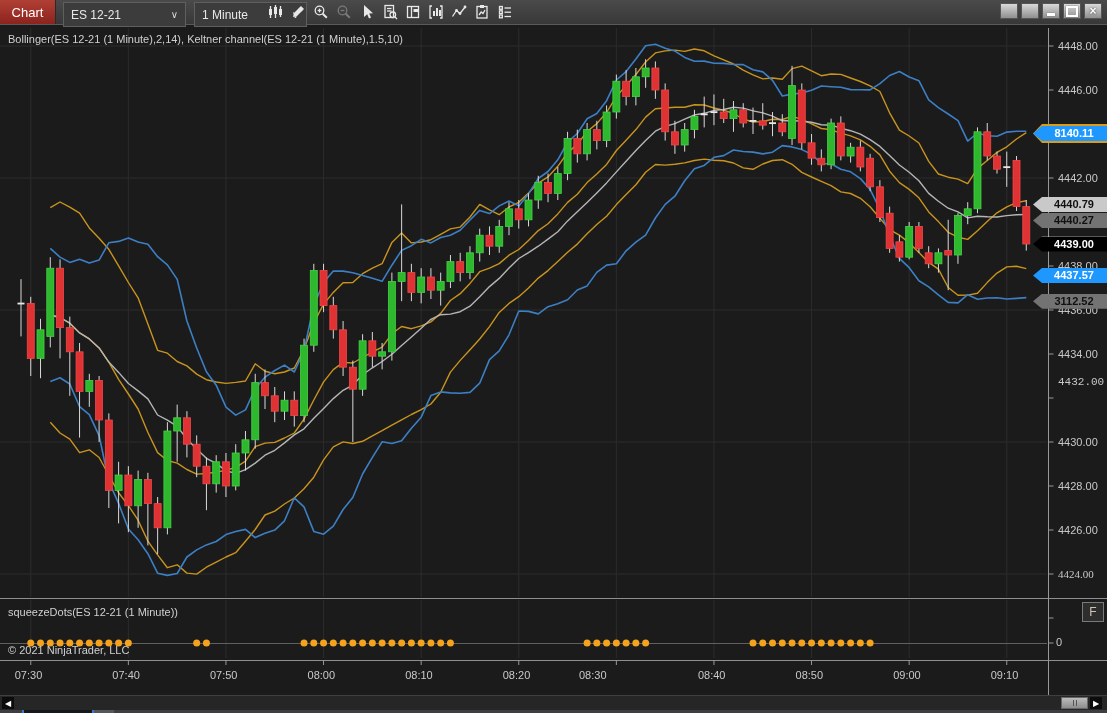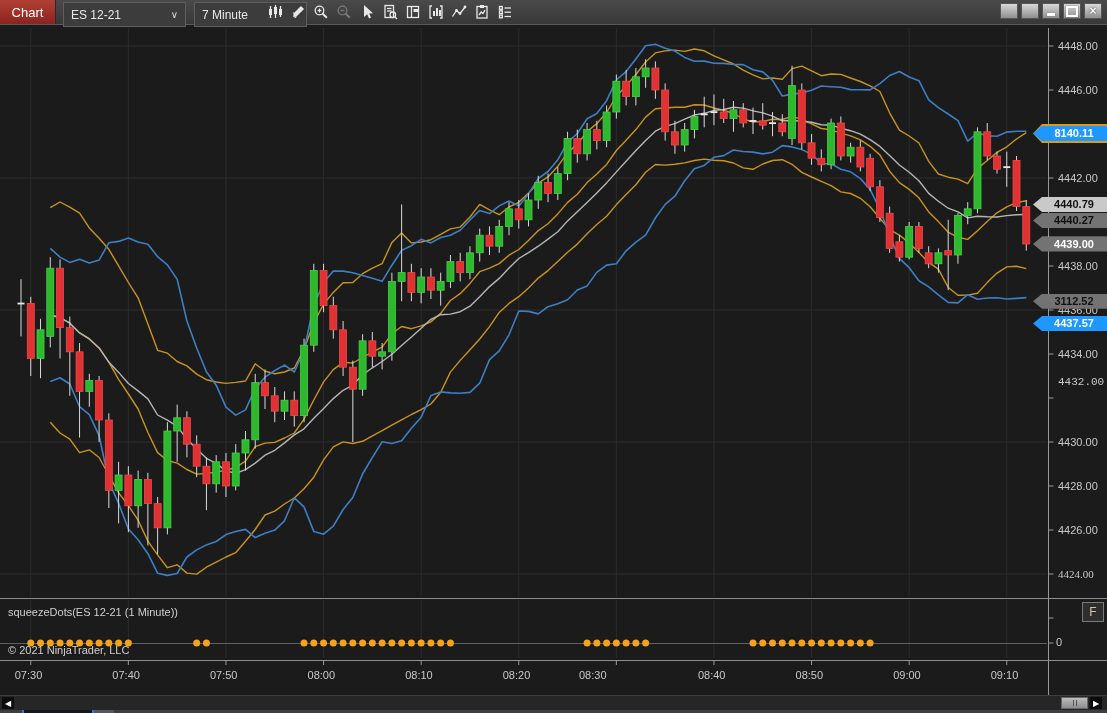--- a/index.html
+++ b/index.html
@@ -28,21 +28,21 @@
   
   #plot{position:absolute;left:0;top:0;}
   .ov{position:absolute;color:#d0d0d0;font-size:11px;white-space:nowrap;}
   .axis-lab{position:absolute;color:#c9c9c9;font-size:11px;white-space:nowrap;}
   .tag{position:absolute;left:1033px;width:74px;height:15px;line-height:15px;font-size:11px;font-weight:bold;
        text-align:center;padding-left:8px;box-sizing:border-box;
        clip-path:polygon(0 50%,9px 0%,100% 0%,100% 100%,9px 100%);}
   .tag-blue{background:#1e97ff;color:#fff;}
   .tag-gray{background:#c9c9c9;color:#111;}
   .tag-gold{background:#737373;color:#111;}
-  .tag-last{background:#737373;color:#fff;filter:drop-shadow(0 0 1px #fff) drop-shadow(0 0 .5px #fff);}
+  .tag-last{background:#000000;color:#fff;filter:drop-shadow(0 0 1px #fff) drop-shadow(0 0 .5px #fff);}
   .tag-goldback{background:#d89c17;height:19px;}
   .fbtn{position:absolute;left:1082px;top:602px;width:20px;height:18px;background:#2e2e2e;border:1px solid #7a7a7a;
         color:#cfc4ae;font-size:12px;display:flex;align-items:center;justify-content:center;}
   
   .scrollbar{position:absolute;left:0;top:695px;width:1107px;height:15px;background:#262626;border-top:1px solid #3f3f3f;box-sizing:border-box;}
   .sb-left{position:absolute;left:2px;top:697px;width:12px;height:12px;background:#0c0c0c;color:#fff;font-size:8px;
            display:flex;align-items:center;justify-content:center;}
   .sb-right{position:absolute;right:5px;top:697px;width:12px;height:12px;background:#0c0c0c;color:#fff;font-size:8px;
             display:flex;align-items:center;justify-content:center;}
   .sb-thumb{position:absolute;right:19px;top:697px;width:27px;height:12px;background:linear-gradient(#bdbdbd,#8d8d8d);
@@ -394,21 +394,21 @@
       <line x1="1006.76" y1="660" x2="1006.76" y2="665" stroke="#989898"></line>
     </svg>
 
   <div class="toolbar">
     <div class="chart-btn">Chart</div>
     <div class="dd dd1">
       <span>ES 12-21</span>
       <span class="chev">∨</span>
     </div>
     <div class="dd dd2">
-      <span>7 Minute</span>
+      <span>1 Minute</span>
       <span class="chev">∨</span>
     </div>
     <div class="tb-icons">
       <span class="tbi">
           <svg width="16" height="16" viewBox="0 0 16 16">
             <line x1="3.5" y1="2" x2="3.5" y2="14"></line>
             <rect class="fill" x="2" y="5" width="3" height="6"></rect>
             <line x1="8.5" y1="1" x2="8.5" y2="14"></line>
             <rect class="fill" x="7" y="3" width="3" height="7"></rect>
             <line x1="13.5" y1="2" x2="13.5" y2="13"></line>
@@ -499,20 +499,21 @@
         </div>
       <div class="winbtn">
           <span class="glyph-max"></span>
         </div>
       <div class="winbtn">
           <span>×</span>
         </div>
     </div>
   </div>
 
+  <div class="ov" style="left:8px;top:33px;">Bollinger(ES 12-21 (1 Minute),2,14), Keltner channel(ES 12-21 (1 Minute),1.5,10)</div>
   <div class="ov" style="left:8px;top:606px;">squeezeDots(ES 12-21 (1 Minute))</div>
   <div class="ov" style="left:8px;top:644px;">© 2021 NinjaTrader, LLC</div>
   <div class="fbtn">F</div>
   <div class="axis-lab" style="left:1056px;top:636px;">0</div>
 
   <div id="price-ticks">
       <div class="axis-lab" style="left: 1058px; top: 40px;">4448.00</div>
       <div class="axis-lab" style="left: 1058px; top: 84px;">4446.00</div>
       <div class="axis-lab" style="left: 1058px; top: 128px;">4444.00</div>
       <div class="axis-lab" style="left: 1058px; top: 172px;">4442.00</div>
@@ -538,21 +539,21 @@
       <div class="axis-lab" style="left: 795.56px; top: 669px;">08:50</div>
       <div class="axis-lab" style="left: 893.16px; top: 669px;">09:00</div>
       <div class="axis-lab" style="left: 990.76px; top: 669px;">09:10</div>
     </div>
   <div id="price-tags">
       <div class="tag tag-gold tag-goldback" style="top: 124.06px;"></div>
       <div class="tag tag-blue" style="top: 126.06px;">8140.11</div>
       <div class="tag tag-gray" style="top: 197.12px;">4440.79</div>
       <div class="tag tag-gold" style="top: 213.12px;">4440.27</div>
       <div class="tag tag-last" style="top: 236.5px;">4439.00</div>
-      <div class="tag tag-blue" style="top: 267.96px; margin-top: 48px;">4437.57</div>
+      <div class="tag tag-blue" style="top: 267.96px;">4437.57</div>
       <div class="tag tag-gold" style="top: 293.7px;">3112.52</div>
     </div>
 
   <div class="scrollbar"></div>
   <div class="sb-left">◀</div>
   <div class="sb-thumb">
       <i></i>
       <i></i>
     </div>
   <div class="sb-right">▶</div>

